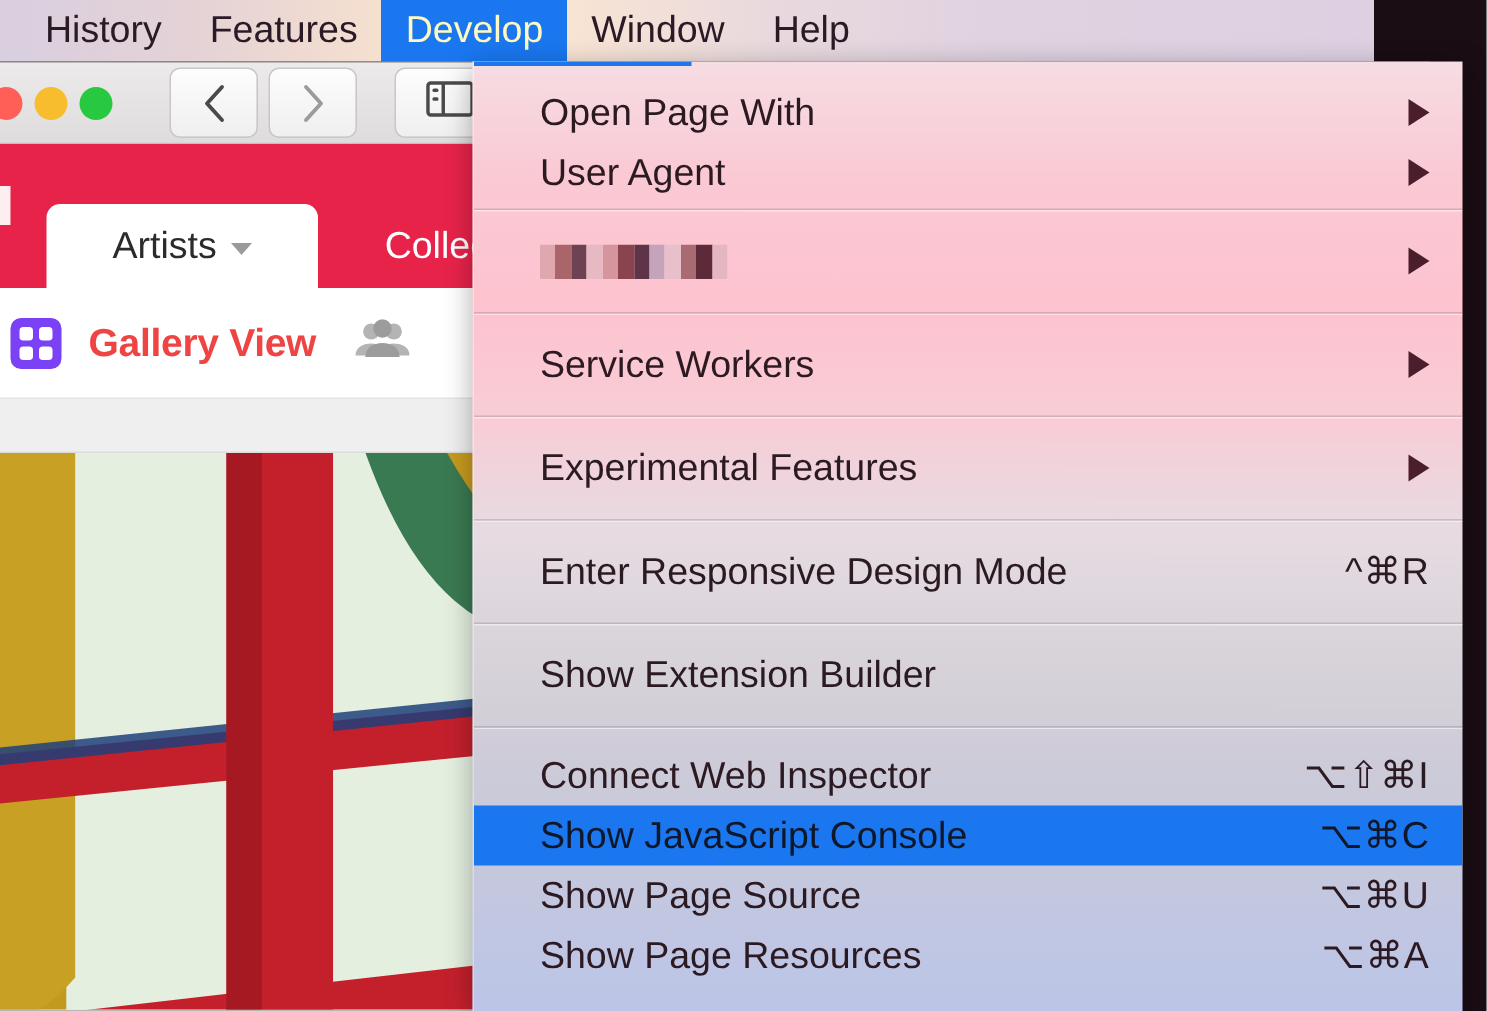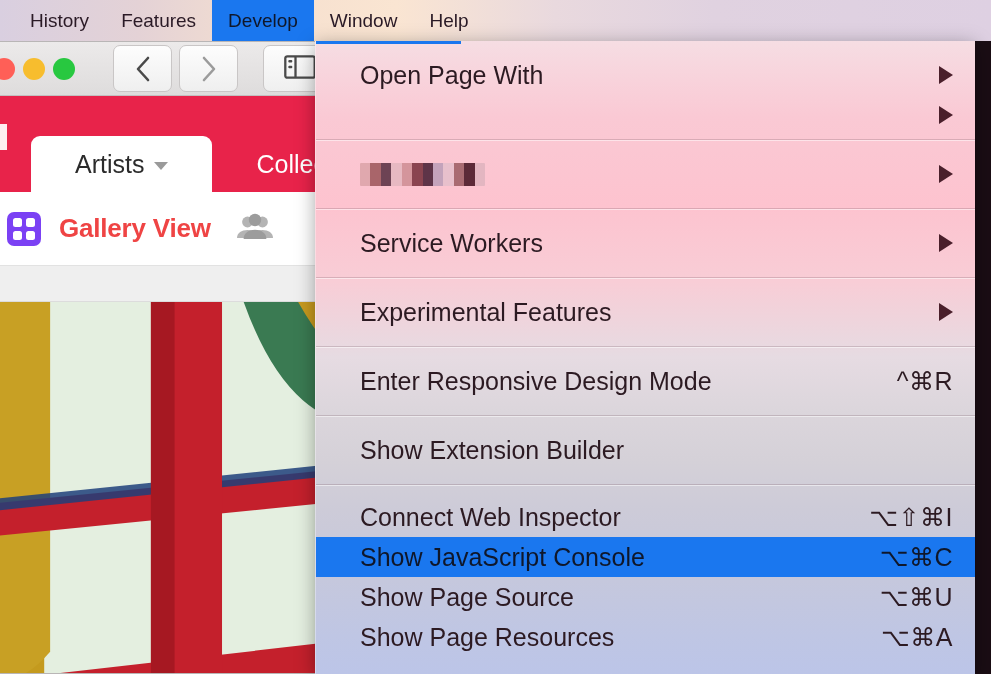--- a/index.html
+++ b/index.html
@@ -104,31 +104,31 @@
   }
 
   #spacer-row{ height:36px; background:#efefef; border-bottom:1px solid #dcdcdc;}
 
   
   #artwork{ position:relative; width:100%; height:380px; overflow:hidden; background:#e7f0e3; }
   #artwork svg{ display:block; width:100%; height:100%; }
 
   
   #menubar{
-    position:absolute; left:0; top:0; width:991px; height:41px;
+    position:absolute; left:0; top:0; width:916px; height:41px;
     background:linear-gradient(to right,#d9cfe0 0%,#e4d2d6 14%,#f6e0cf 28%,#fae5d2 40%,#e9d9de 56%,#e0d2e0 72%,#ded0e2 100%);
     display:flex; align-items:stretch; z-index:40;
-    font-size:19px;
+    font-size:25px;
   }
   .mb-item{
     display:flex; align-items:center; padding:0 16px;
     color:#2a1a26; white-space:nowrap;
   }
   .mb-item.first{ margin-left:14px; }
-  .mb-item.selected{ background:#1a77ef; color:#0f172a; }
+  .mb-item.selected{ background:#1a77ef; color:#fef9c3; }
 
   
   #develop-menu{
     position:absolute; left:315px; top:41px; width:660px; height:633px;
     z-index:60;
     background:linear-gradient(to bottom,
       #f6dde3 0%,
       #fac9d4 12%,
       #fdc3cf 26%,
       #f8cdd6 38%,
@@ -324,20 +324,21 @@
 <div id="develop-menu">
   <div id="menu-top-accent"></div>
 
   <div style="height:14px"></div>
 
   <div class="mi">
     <span class="label">Open Page With</span>
     <span class="arrow"></span>
   </div>
   <div class="mi">
+    <span class="label">User Agent</span>
     <span class="arrow"></span>
   </div>
 
   <div class="sep"></div>
   <div style="height:10px"></div>
 
   <div class="mi">
     <span class="redacted">
       <span style="background:#e0a8ae"></span>
         <span style="background:#a9656a"></span>

